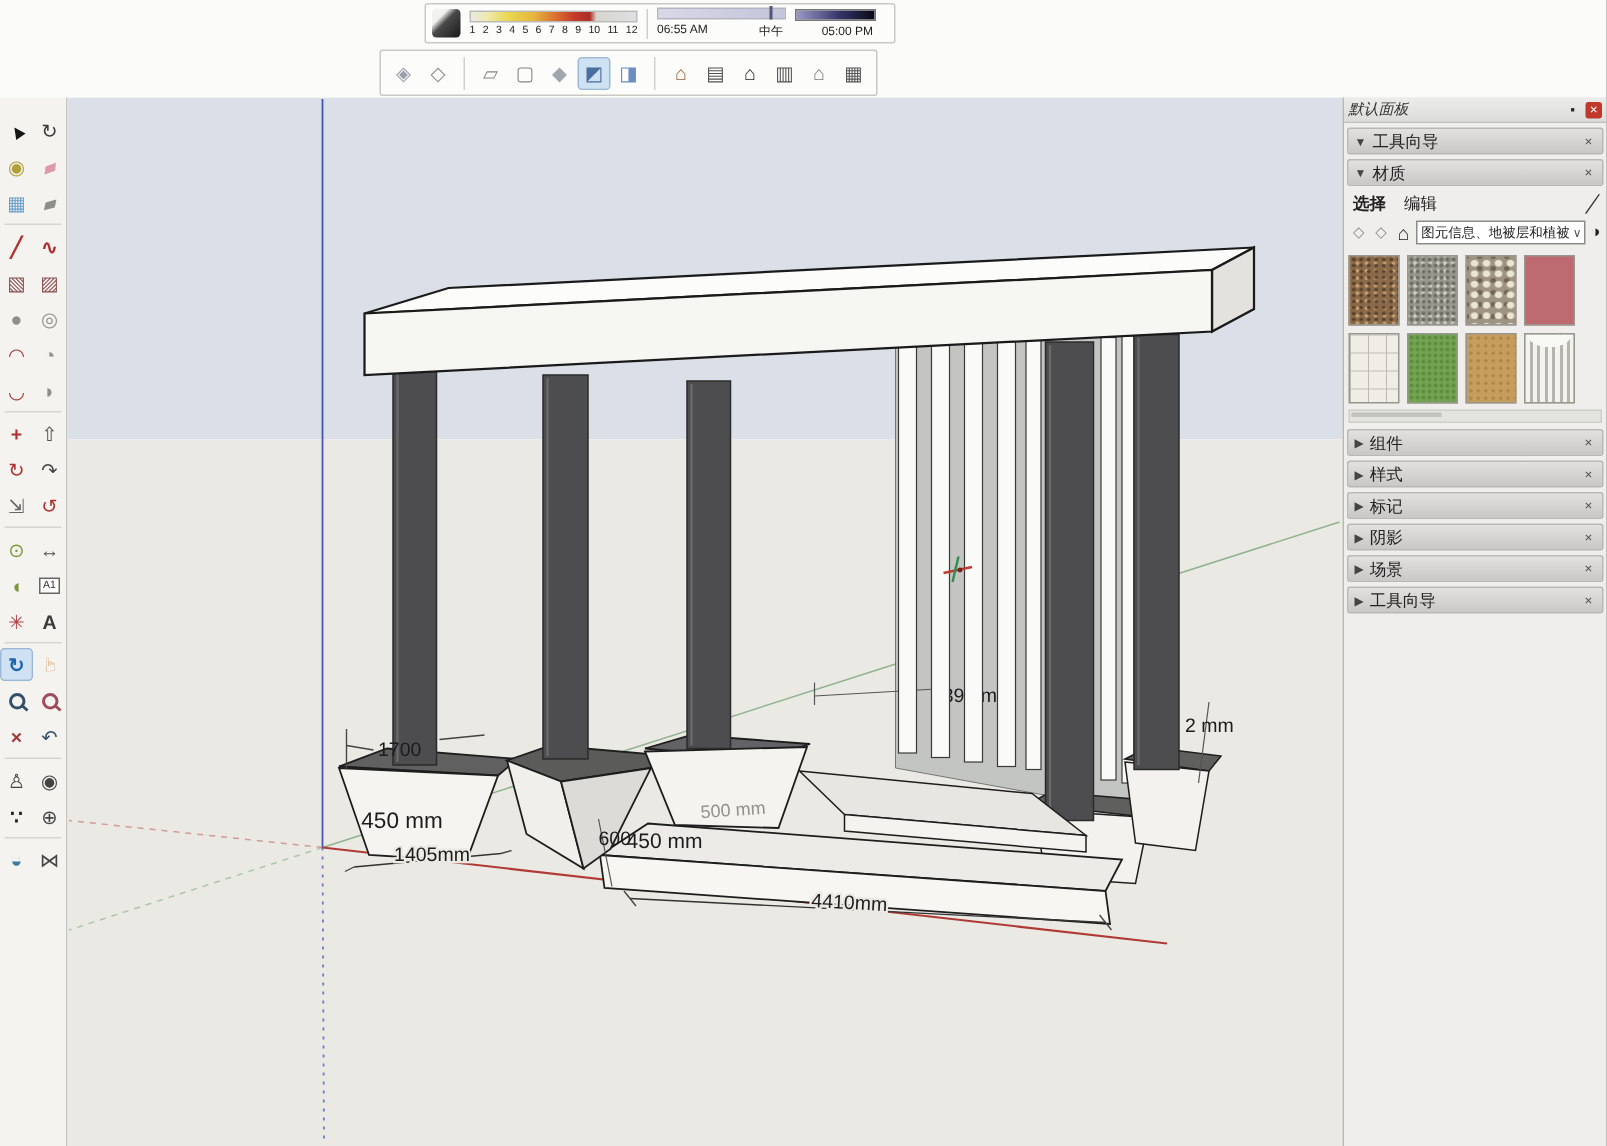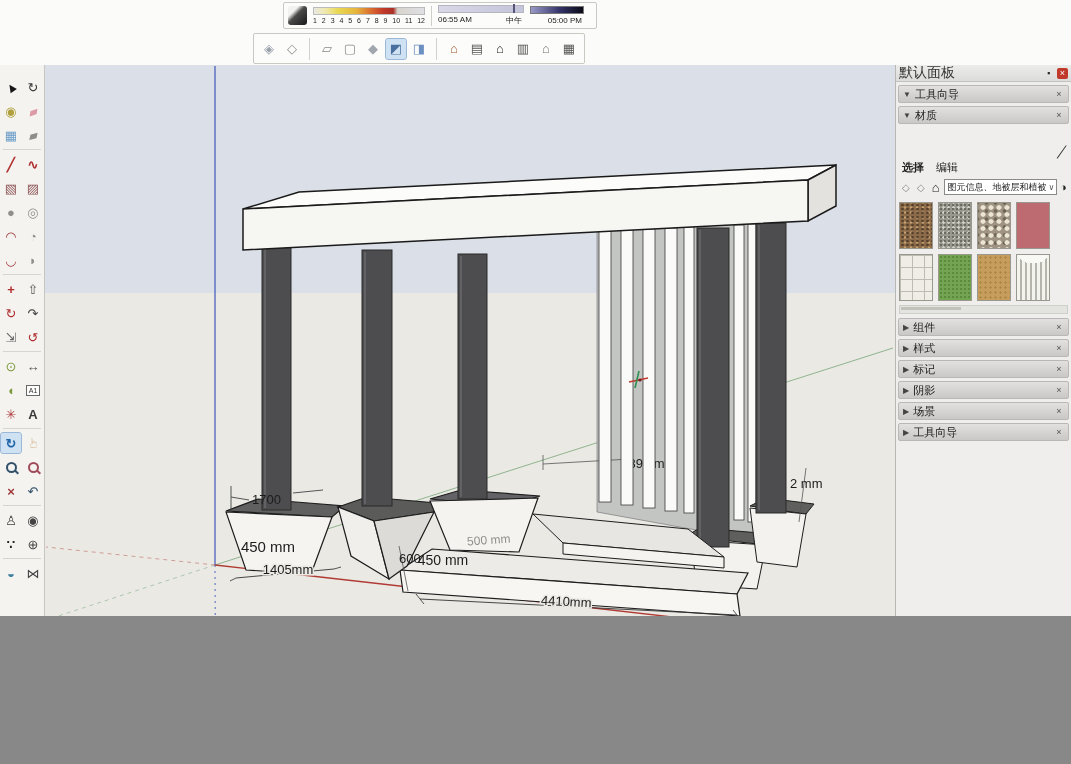--- a/index.html
+++ b/index.html
@@ -1,16 +1,16 @@
 <!DOCTYPE html>
 <html><head>
 <meta charset="utf-8">
 <style>
   html,body{margin:0;padding:0;background:#888;}
-  #app{position:relative;width:1071px;height:616px;overflow:hidden;
+  #app{position:relative;width:1071px;height:764px;overflow:hidden;
        font-family:"Liberation Sans",sans-serif;background:#fbfbf9;}
   
   .topstrip{position:absolute;left:0;top:0;width:1071px;height:65px;background:#fbfbf9;}
   .shadow-toolbar{position:absolute;left:283px;top:2px;width:314px;height:27px;
        background:#fcfcfb;border:1px solid #c9c9c4;border-radius:2px;
        display:flex;align-items:center;gap:6px;padding:0 4px;box-sizing:border-box;}
   .shadow-btn{width:19px;height:19px;border-radius:3px;flex:0 0 auto;
        background:linear-gradient(135deg,#f2f2f0 28%,#4a4a4a 46%,#222 90%);}
   .hourblock{display:flex;flex-direction:column;width:112px;flex:0 0 auto;}
   .hourgrad{height:6px;border:1px solid #bbb;
@@ -46,21 +46,21 @@
   .trow{display:flex;justify-content:space-around;margin:4px 0;}
   .hsep{height:1px;background:#d6d5d1;margin:4px 3px;}
   
   .viewport{position:absolute;left:45px;top:65px;width:850px;height:699px;}
   .viewport svg{display:block;}
   
   .right-panel{position:absolute;left:895px;top:65px;width:176px;height:699px;
        background:#efeeec;border-left:1px solid #b7b7b3;box-sizing:border-box;font-size:11px;color:#2b2b2b;}
   .panel-titlebar{height:16px;background:linear-gradient(#ececea,#dcdcda);border-bottom:1px solid #c2c2be;
        display:flex;align-items:center;padding:0 3px;gap:3px;}
-  .panel-titlebar .title{flex:1;font-size:14px;color:#333;}
+  .panel-titlebar .title{flex:1;font-size:10px;color:#333;font-style:italic;}
   .winbtn{width:11px;height:11px;display:flex;align-items:center;justify-content:center;
        font-size:9px;line-height:1;border-radius:2px;}
   .winbtn.close{background:#c0392b;color:#fff;}
   .sec-header{height:16px;margin:3px 2px 0 2px;border:1px solid #b9b8b5;border-radius:2px;
        background:linear-gradient(#e2e1df,#c9c8c6);display:flex;align-items:center;padding:0 4px;gap:4px;}
   .sec-header .tri{font-size:8px;color:#444;}
   .sec-header .lbl{flex:1;font-size:11px;color:#222;}
   .sec-header .xbtn{font-size:9px;color:#555;width:10px;text-align:center;}
   .entity-body{background:#f6f6f4;border:1px solid #d8d8d4;margin:0 2px;height:180px;padding:6px 6px;box-sizing:border-box;}
   .entity-empty{font-size:12px;color:#222;}
@@ -69,21 +69,21 @@
        border:1px solid #9a9a96;}
   .mat-preview::after{content:"";position:absolute;right:1px;bottom:1px;width:6px;height:6px;
        border-right:2px solid #bbb;border-bottom:2px solid #bbb;}
   .mat-name{position:absolute;left:50px;top:4px;width:102px;height:14px;border:1px solid #8a8a86;
        font-size:10px;font-family:"Liberation Sans",sans-serif;padding:0 2px;background:#fff;}
   .mat-sidebtn{position:absolute;right:2px;display:flex;align-items:center;justify-content:center;
        width:14px;height:14px;font-size:11px;color:#3a3a3a;}
   .mat-fold{position:absolute;right:2px;bottom:2px;width:0;height:0;
        border-left:26px solid transparent;border-bottom:26px solid #b9b9b4;}
   .mat-tabs{display:flex;gap:12px;padding:4px 6px 2px 6px;align-items:center;}
-  .mat-tab{font-size:11px;color:#222;margin-top:32px;}
+  .mat-tab{font-size:11px;color:#222;}
   .mat-tab.active{font-weight:bold;}
   .mat-pencil{margin-left:auto;font-size:12px;color:#333;transform:rotate(8deg);}
   .mat-nav{display:flex;align-items:center;gap:3px;padding:2px 4px;}
   .navbtn{width:13px;height:13px;display:flex;align-items:center;justify-content:center;
        font-size:10px;color:#8a8a86;}
   .navbtn.home{color:#222;font-size:13px;}
   .mat-dd{flex:1;height:14px;border:1px solid #8a8a86;background:#fff;display:flex;align-items:center;
        padding:0 2px;gap:2px;}
   .mat-dd .txt{flex:1;font-size:9px;white-space:nowrap;overflow:hidden;color:#222;}
   .mat-dd .chev{font-size:8px;color:#555;}

